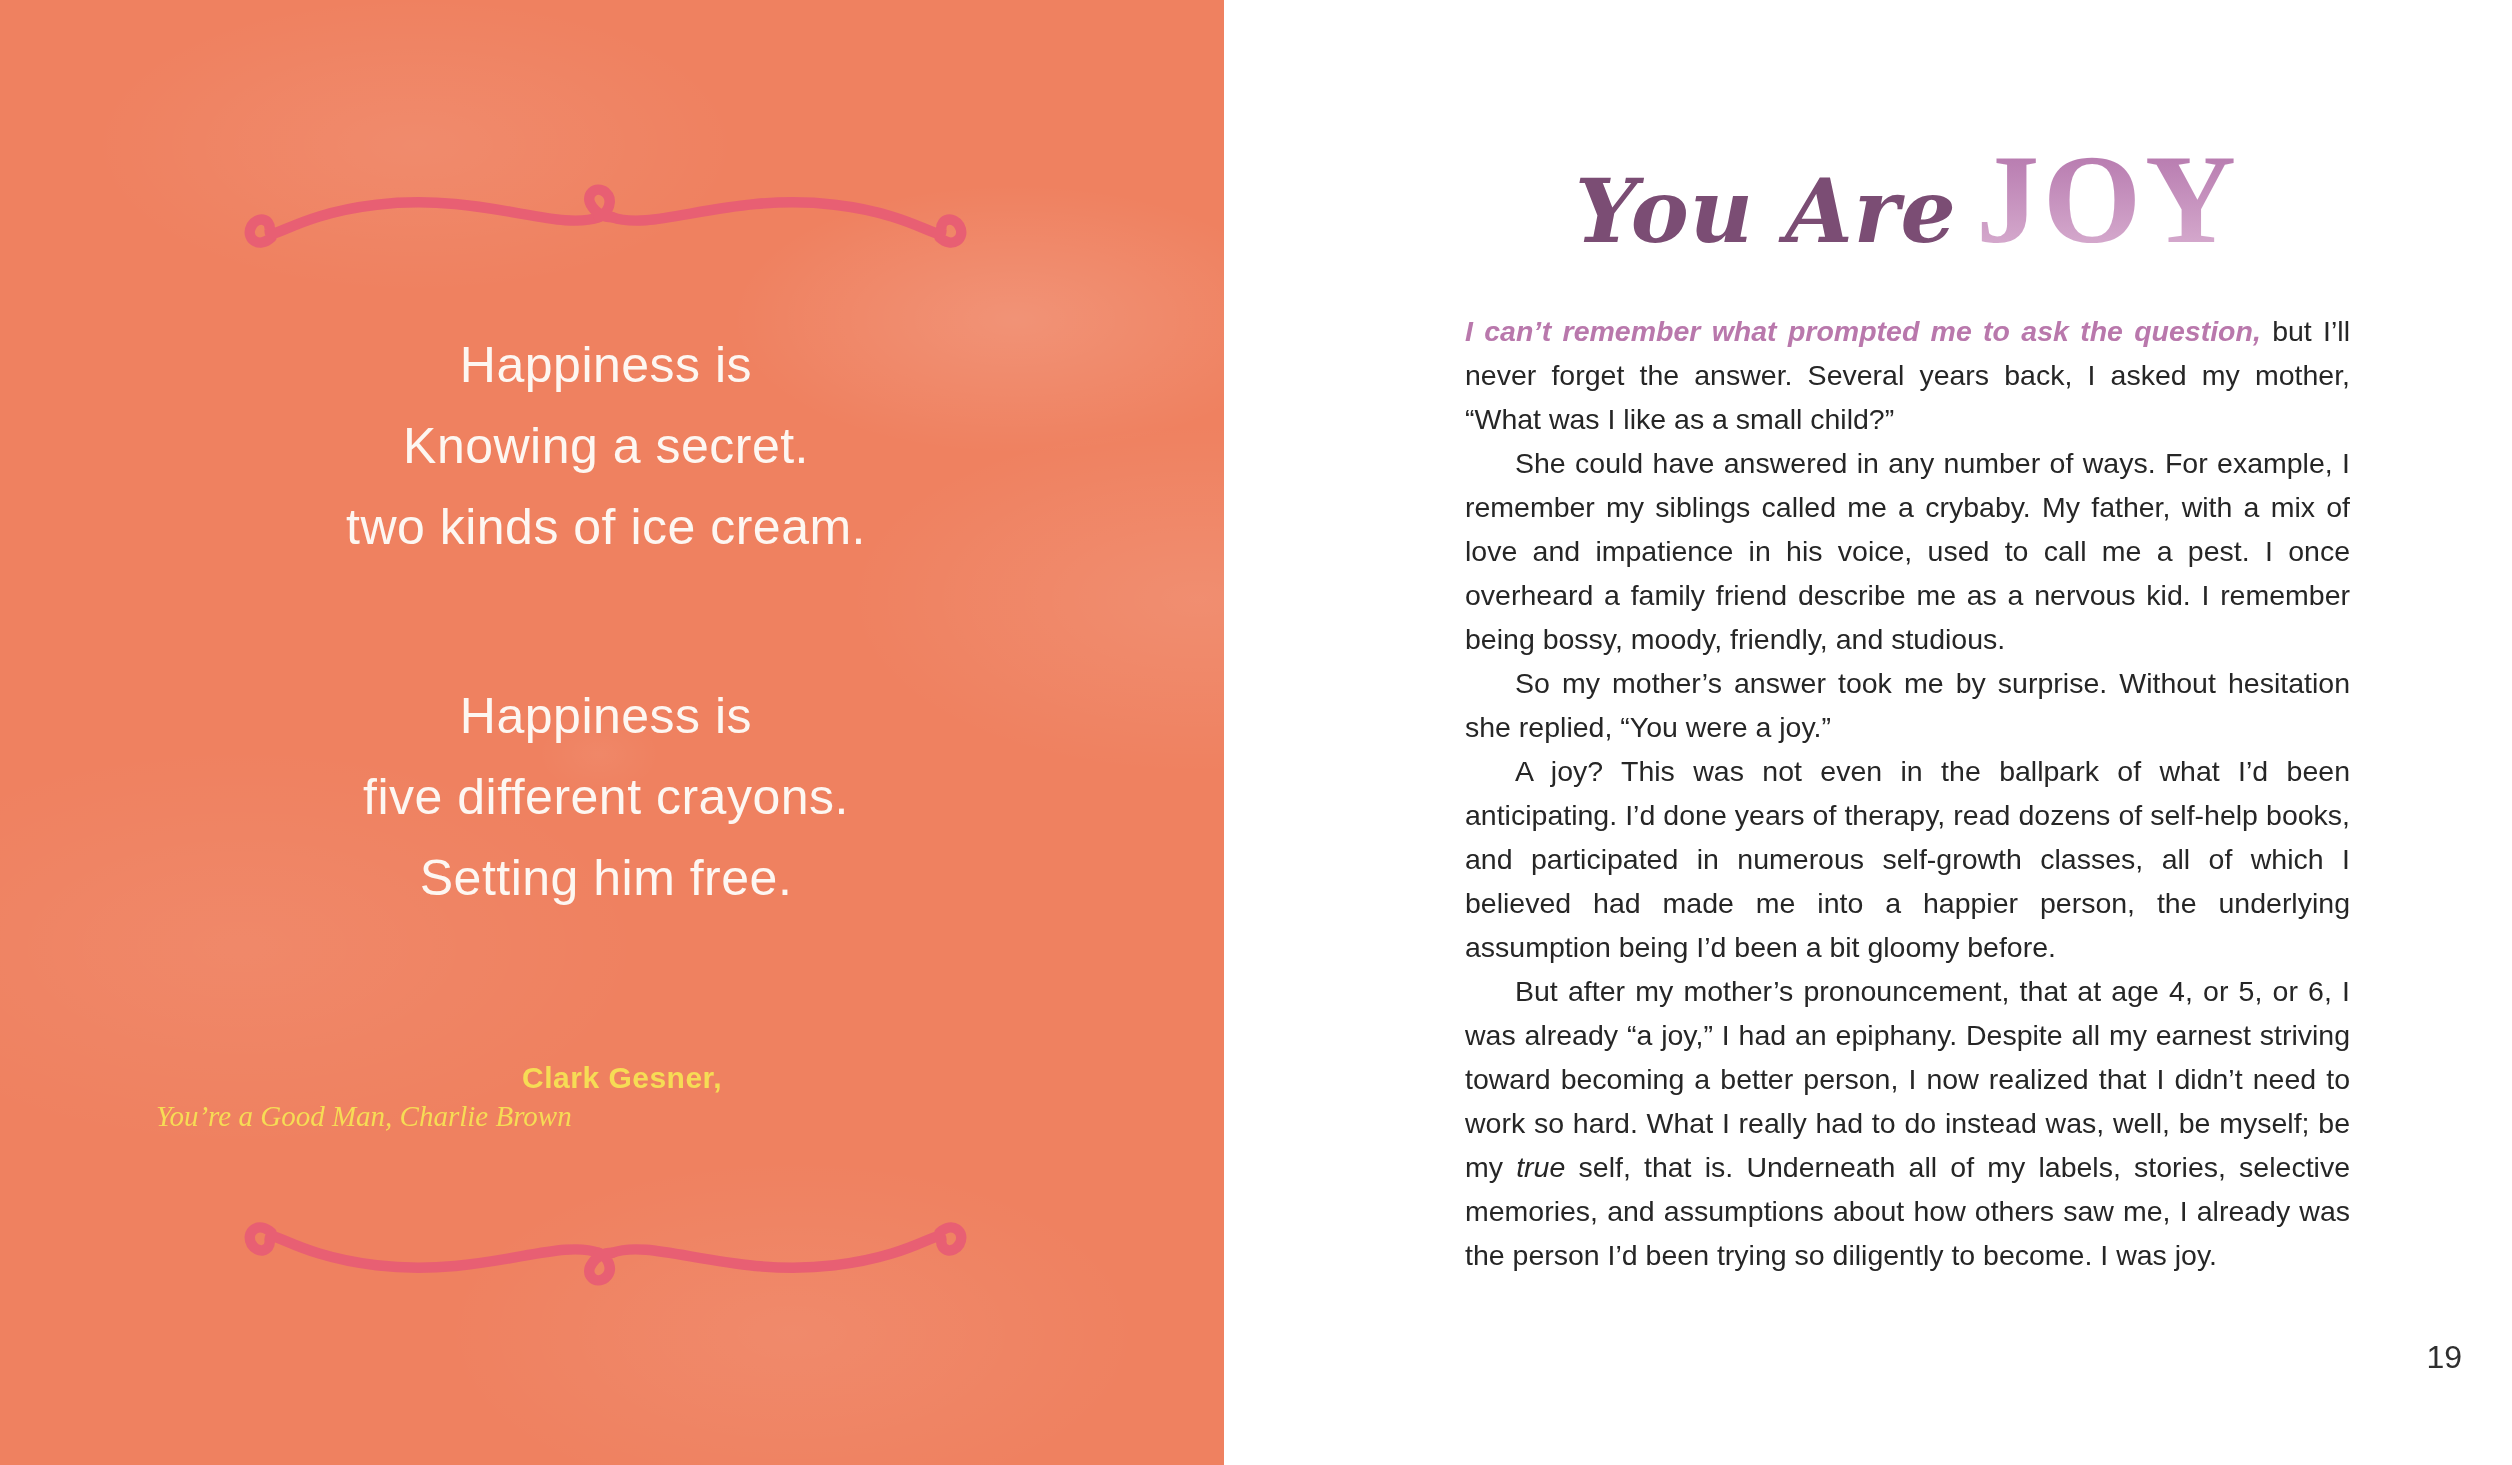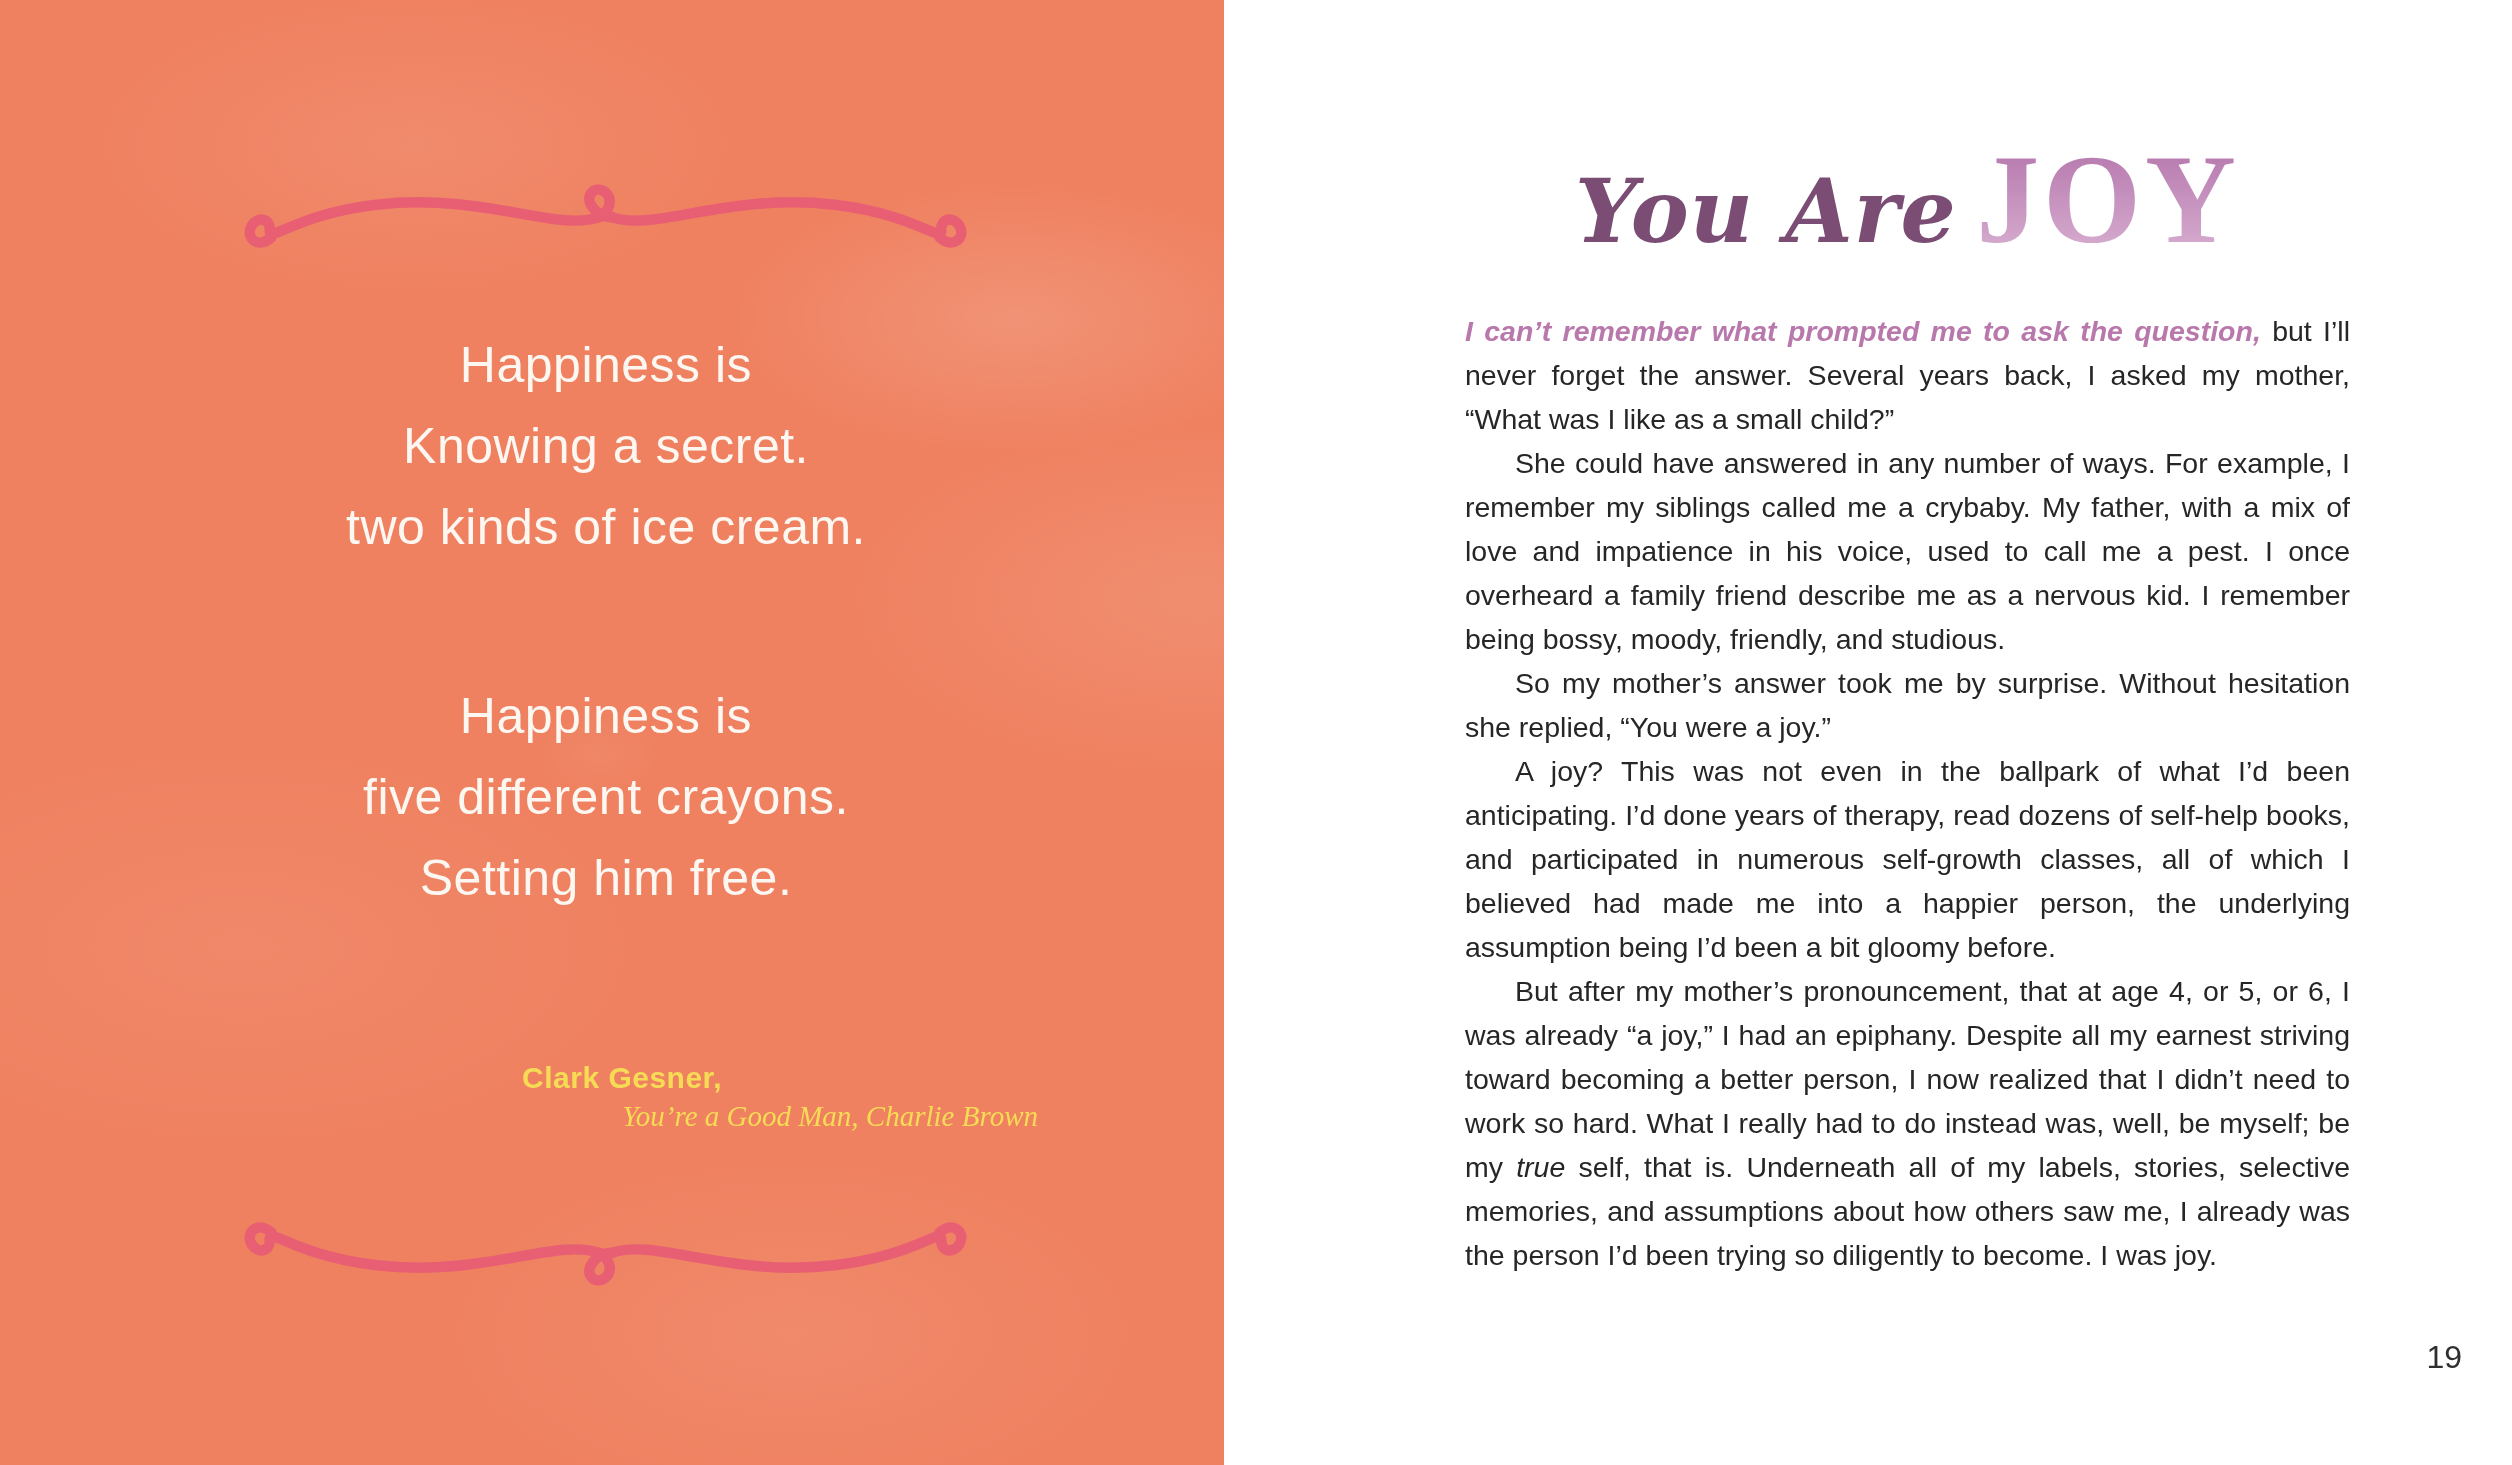--- a/index.html
+++ b/index.html
@@ -24,21 +24,21 @@
 
   .stanza{position:absolute;left:171px;width:870px;text-align:center;}
   .stanza-1{top:325px;}
   .stanza-2{top:676px;}
   .quote-line{font-family:"Liberation Sans",sans-serif;font-weight:300;font-size:50px;
     line-height:81px;color:var(--quote-text,#fdf7f2);letter-spacing:0.5px;}
 
   .attr-name{position:absolute;left:187px;top:1061px;width:870px;text-align:center;
     font-family:"Liberation Sans",sans-serif;font-weight:700;font-size:30px;
     color:var(--attribution-yellow,#f6dc55);letter-spacing:0.5px;}
-  .attr-work{position:absolute;left:168px;top:1100px;width:870px;text-align:right;
+  .attr-work{position:absolute;left:156px;top:1100px;width:870px;text-align:left;
     font-family:"Liberation Serif",serif;font-style:italic;font-size:29px;
     color:var(--attribution-yellow,#f6dc55);}
 
   
   .page-right{position:absolute;left:1266px;top:0;width:1246px;height:1466px;
     background:var(--page-bg,#ffffff);}
   .title{position:absolute;left:199px;top:137px;width:885px;margin:0;
     text-align:center;white-space:nowrap;font-weight:normal;}
   .you-are{font-family:"DejaVu Serif","Liberation Serif",serif;font-style:italic;font-weight:700;
     font-size:87px;line-height:1;color:var(--title-purple,#7b4d74);letter-spacing:1px;}

